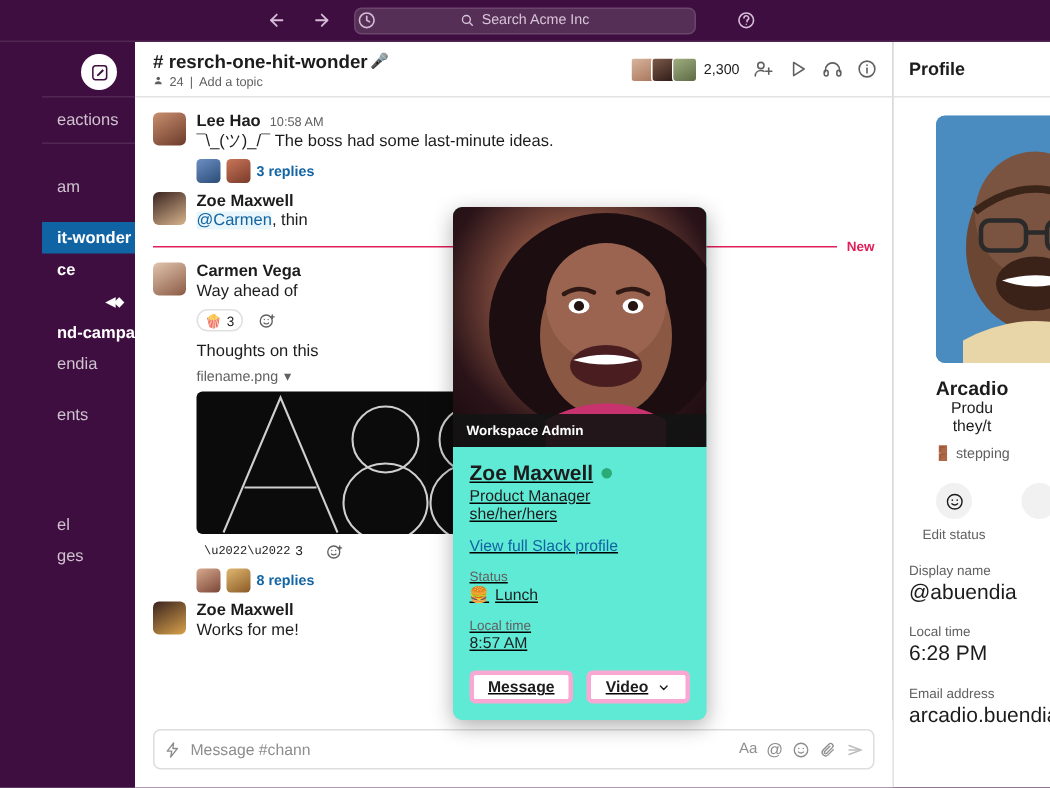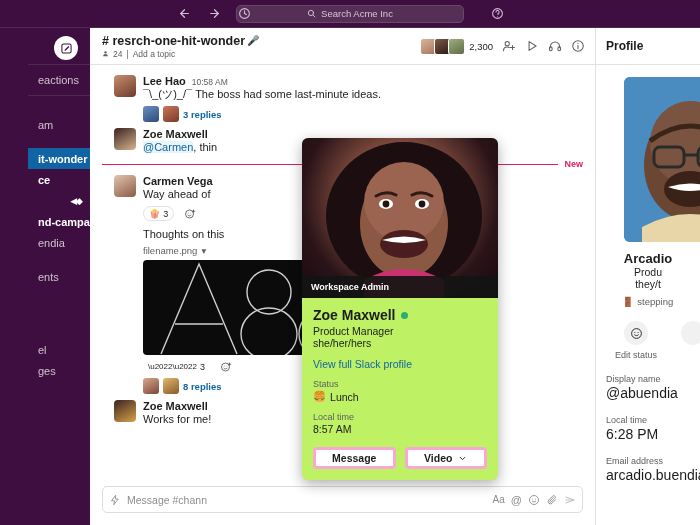--- a/index.html
+++ b/index.html
@@ -75,35 +75,35 @@
   .facepile .fp {
     width: 17px; height: 17px; border-radius: 3px; margin-left: -3px;
     border: 1px solid #fff; background-size: cover;
   }
   .facepile .fp:first-child { margin-left: 0; }
   .member-count { font-size: 9.5px; color: #1D1C1D; margin-left: 4px; }
   .hicon { color: #616061; display: flex; cursor: pointer; }
 
   
   .messages { flex: 1; overflow: hidden; padding: 6px 0 0 0; position: relative; }
-  .msg { display: flex; padding: 4px 12px 2px 24px; gap: 7px; position: relative; }
+  .msg { display: flex; padding: 4px 12px 2px 12px; gap: 7px; position: relative; }
   .avatar { width: 22px; height: 22px; border-radius: 4px; flex: 0 0 22px; background-size: cover; }
   .msg-body { min-width: 0; flex: 1; }
   .msg-top { display: flex; align-items: baseline; gap: 6px; }
   .msg-name { font-size: 11px; font-weight: bold; color: #1D1C1D; }
   .msg-time { font-size: 8.5px; color: #616061; }
   .msg-text { font-size: 11px; color: #1D1C1D; line-height: 15px; white-space: nowrap; }
   .msg-text .mention { color: #1264A3; background: #E8F5FA; border-radius: 2px; }
   .reactions { display: flex; align-items: center; gap: 5px; margin-top: 4px; }
   .rpill {
     height: 15px; display: flex; align-items: center; gap: 3px; padding: 0 5px;
     border: 1px solid #E0E0E0; border-radius: 9px; background: #fff;
     font-size: 9px; color: #1D1C1D; cursor: pointer;
   }
-  .rpill.plain { border: none; }
+  .rpill.plain { border: none; font-family: Liberation Mono, monospace; }
   .thread { display: flex; align-items: center; gap: 4px; margin-top: 4px; }
   .thread .tfp { width: 16px; height: 16px; border-radius: 3px; background-size: cover; }
   .thread-link { font-size: 9.5px; color: #1264A3; font-weight: bold; cursor: pointer; }
   .newdiv { display: flex; align-items: center; padding: 0 12px; margin: 2px 0; }
   .newdiv .line { flex: 1; height: 1px; background: #E01E5A; }
   .newdiv .lbl { font-size: 9px; color: #E01E5A; font-weight: bold; padding-left: 6px; }
   .filename { font-size: 9.5px; color: #616061; margin-top: 3px; display:flex; align-items:center; gap:4px; cursor:pointer;}
   .attachment {
     width: 320px; height: 95px; margin-top: 4px; border-radius: 4px;
     background: #0B0B0B; position: relative; overflow: hidden;
@@ -145,24 +145,25 @@
     width: 24px; height: 24px; border-radius: 50%; background: #F1F1F1;
     display: flex; align-items: center; justify-content: center; margin: 0 auto; cursor: pointer;
   }
   .pact-lbl { font-size: 9px; color: #616061; margin-top: 5px; white-space: nowrap; }
   .pfield { padding: 0 0 0 10px; margin-top: 14px; }
   .pf-lbl { font-size: 9px; color: #616061; }
   .pf-val { font-size: 14px; color: #1D1C1D; white-space: nowrap; margin-top: 1px; }
 
   
   .hovercard {
-    position: absolute; left: 212px; top: 110px; width: 196px;
+    position: absolute; left: 212px; top: 110px; width: 169px;
     border-radius: 6px; overflow: hidden; z-index: 50;
     box-shadow: 0 4px 14px rgba(0,0,0,0.32);
-    background: #bef264;
+    background: #5eead4;
+    text-decoration: underline;
   }
   .hc-photo {
     height: 160px; width: 100%; position: relative; overflow: hidden;
     background: radial-gradient(circle at 50% 38%, #A9705A 0%, #8A5241 35%, #2B1419 70%, #16090C 100%);
   }
   .hc-admin {
     position: absolute; bottom: 0; left: 0; right: 0; height: 22px;
     background: rgba(20,20,20,0.92); color: #fff;
     display: flex; align-items: center; padding-left: 9px;
     font-size: 9px; font-weight: bold;

